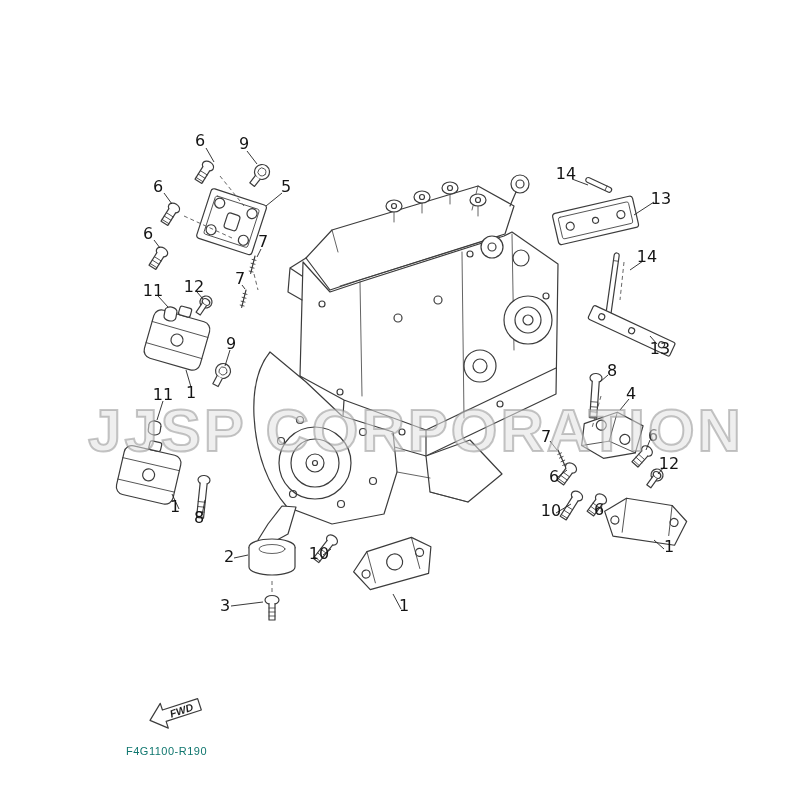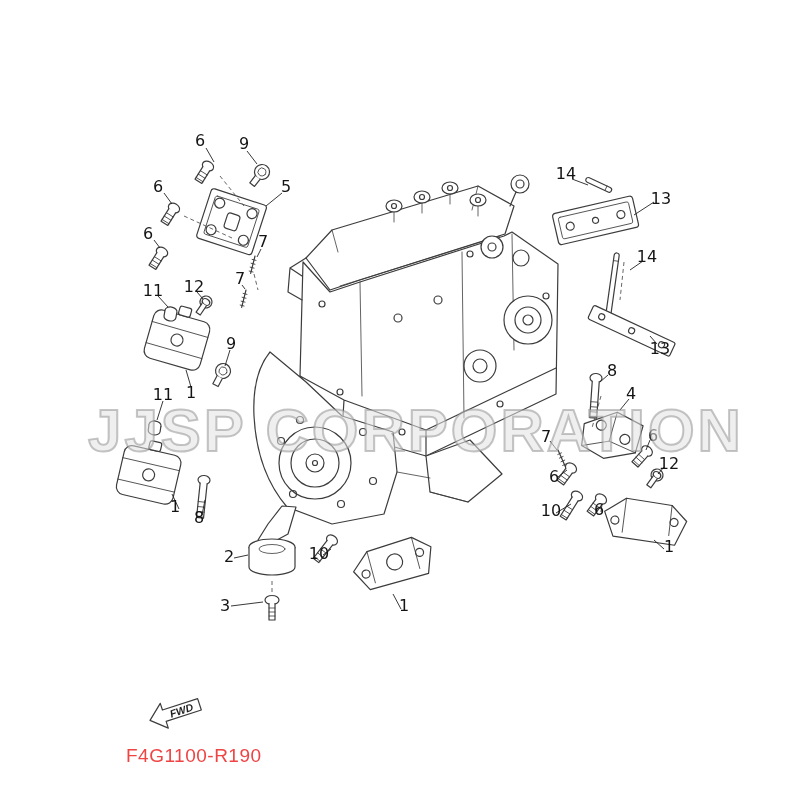--- a/index.html
+++ b/index.html
@@ -7,21 +7,21 @@
   .stage svg{position:absolute;left:0;top:0;}
   svg .ln{fill:none;stroke:#3c3c3c;stroke-width:1.2;stroke-linejoin:round;stroke-linecap:round;}
   svg .thin{stroke-width:0.8;}
   svg .fw{fill:#fff;stroke:#3c3c3c;stroke-width:1.2;stroke-linejoin:round;}
   svg .dash{fill:none;stroke:#555;stroke-width:0.9;stroke-dasharray:4 3;}
   svg .leader{fill:none;stroke:#222;stroke-width:0.9;}
   .callout{position:absolute;transform:translate(-50%,-50%);font-size:16px;color:#141414;font-family:"DejaVu Sans",sans-serif;line-height:1;}
   .watermark{position:absolute;left:16px;top:396px;width:100%;text-align:center;white-space:nowrap;
     font-size:60px;font-weight:800;letter-spacing:3px;font-family:"Liberation Sans",sans-serif;
     color:rgba(225,225,225,0.55);-webkit-text-stroke:2px rgba(140,140,140,0.5);pointer-events:none;z-index:5;}
-  .diagram-code{position:absolute;left:126px;top:745px;font-size:19px;letter-spacing:0.5px;color:#ef4444;text-align:center;}
+  .diagram-code{position:absolute;left:126px;top:745px;font-size:11px;letter-spacing:0.5px;color:#0f766e;text-align:center;}
 </style>
 </head>
 <body>
 
 <div class="stage">
 
   <svg width="800" height="800" viewBox="0 0 800 800">
 
     <g>
 

